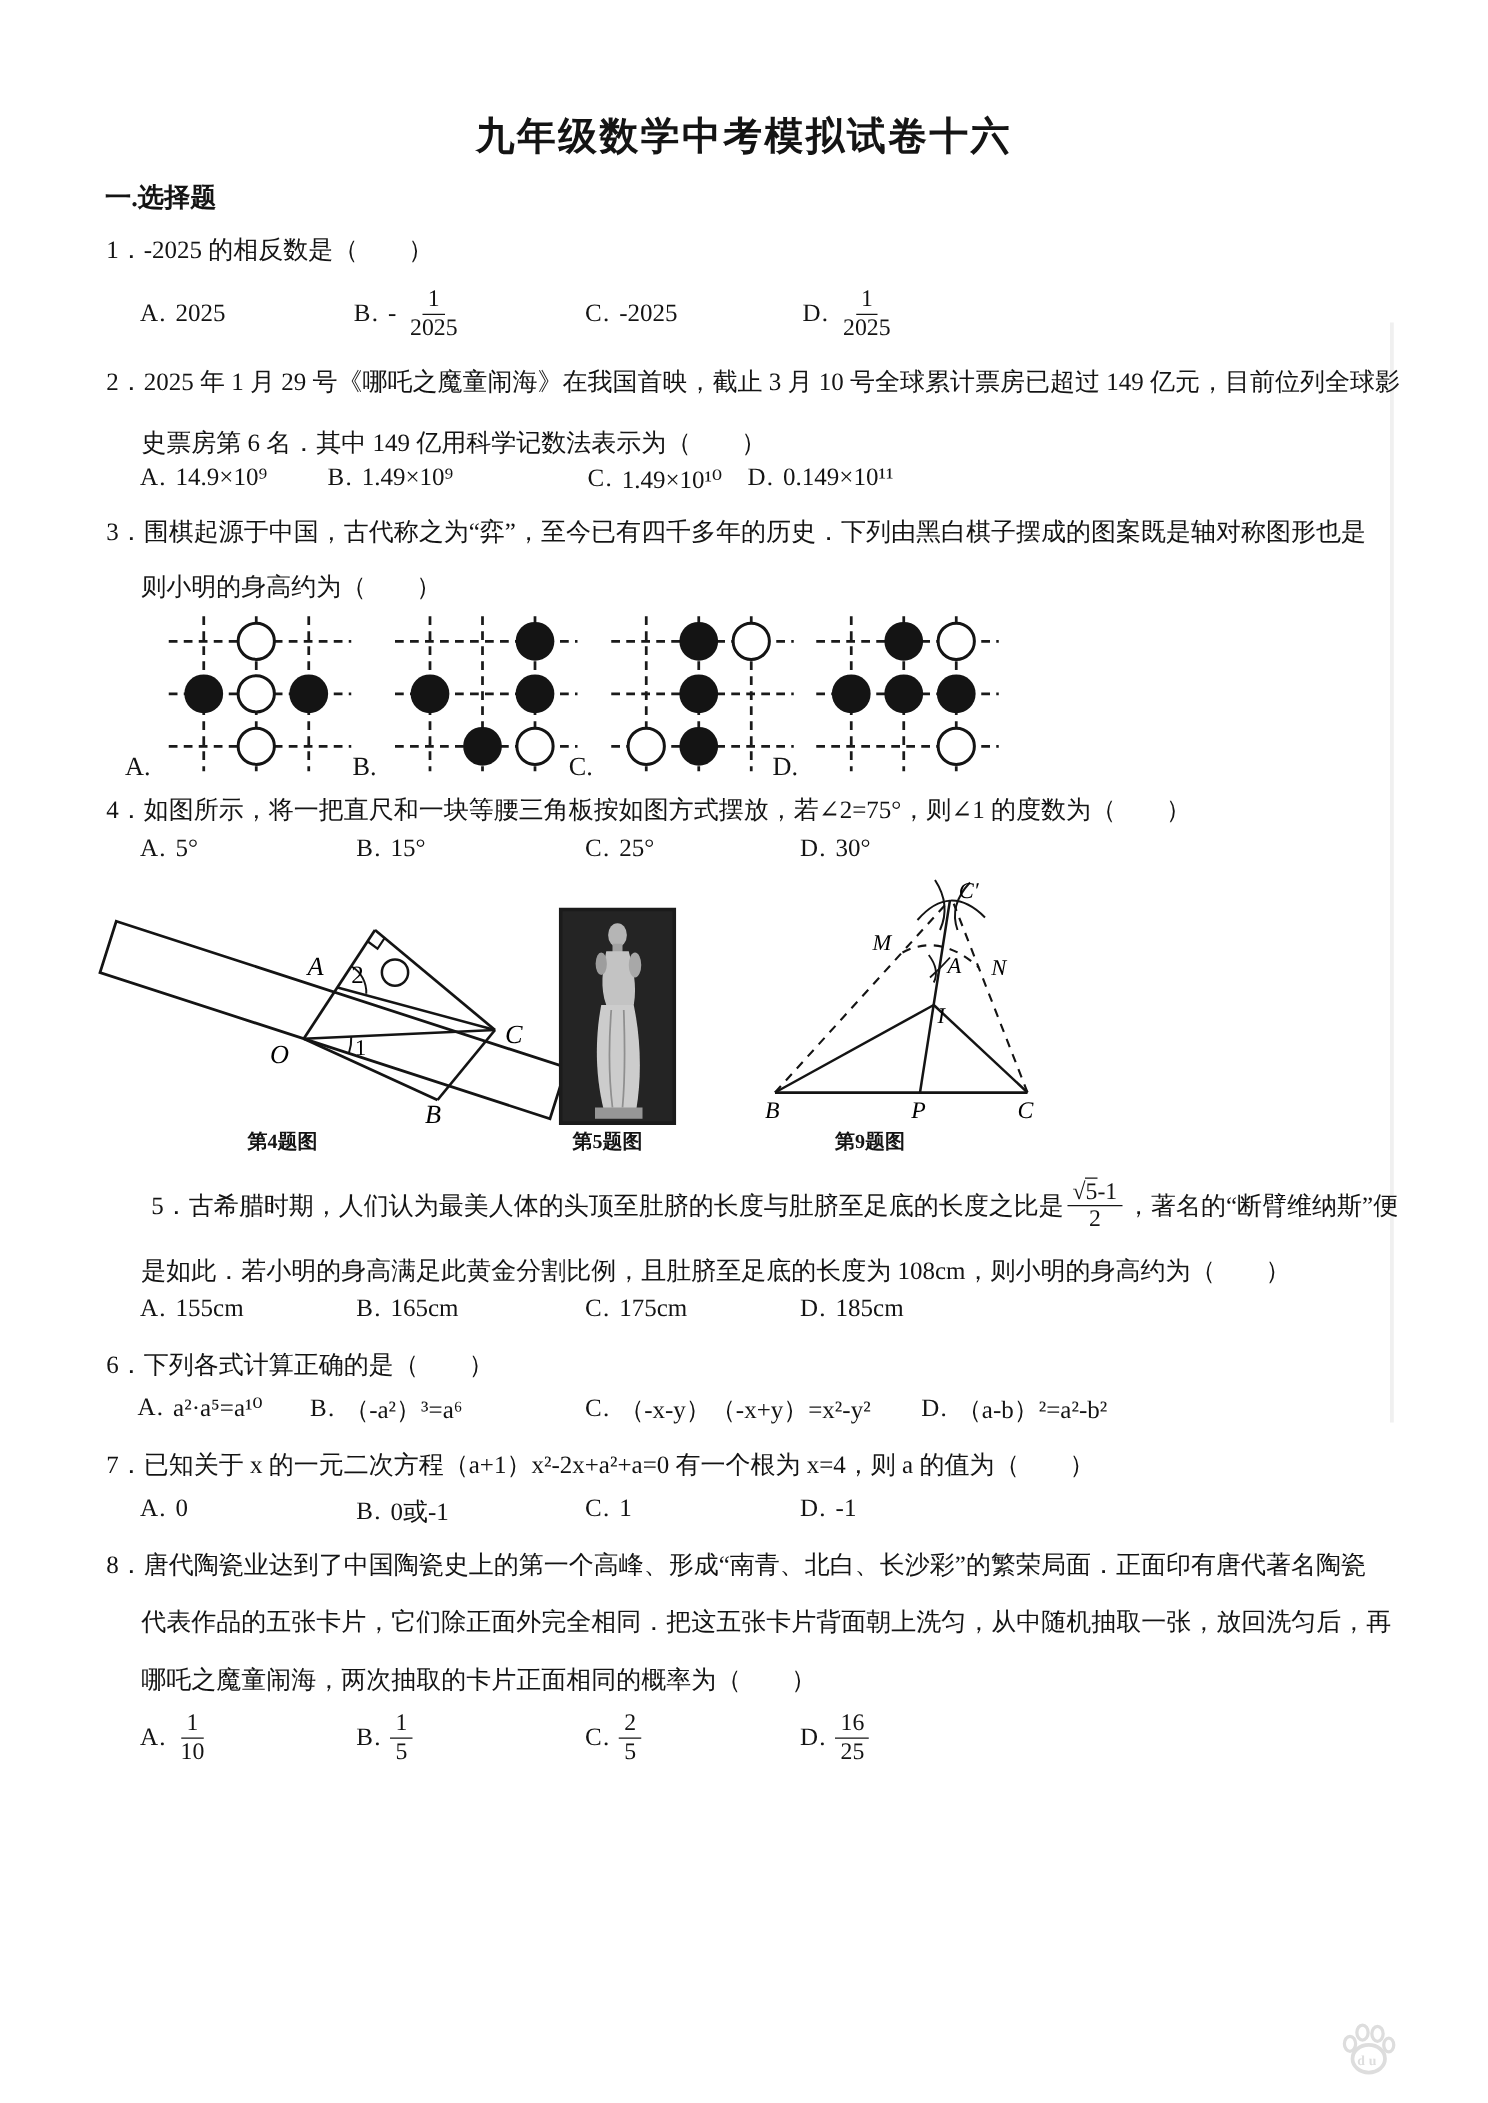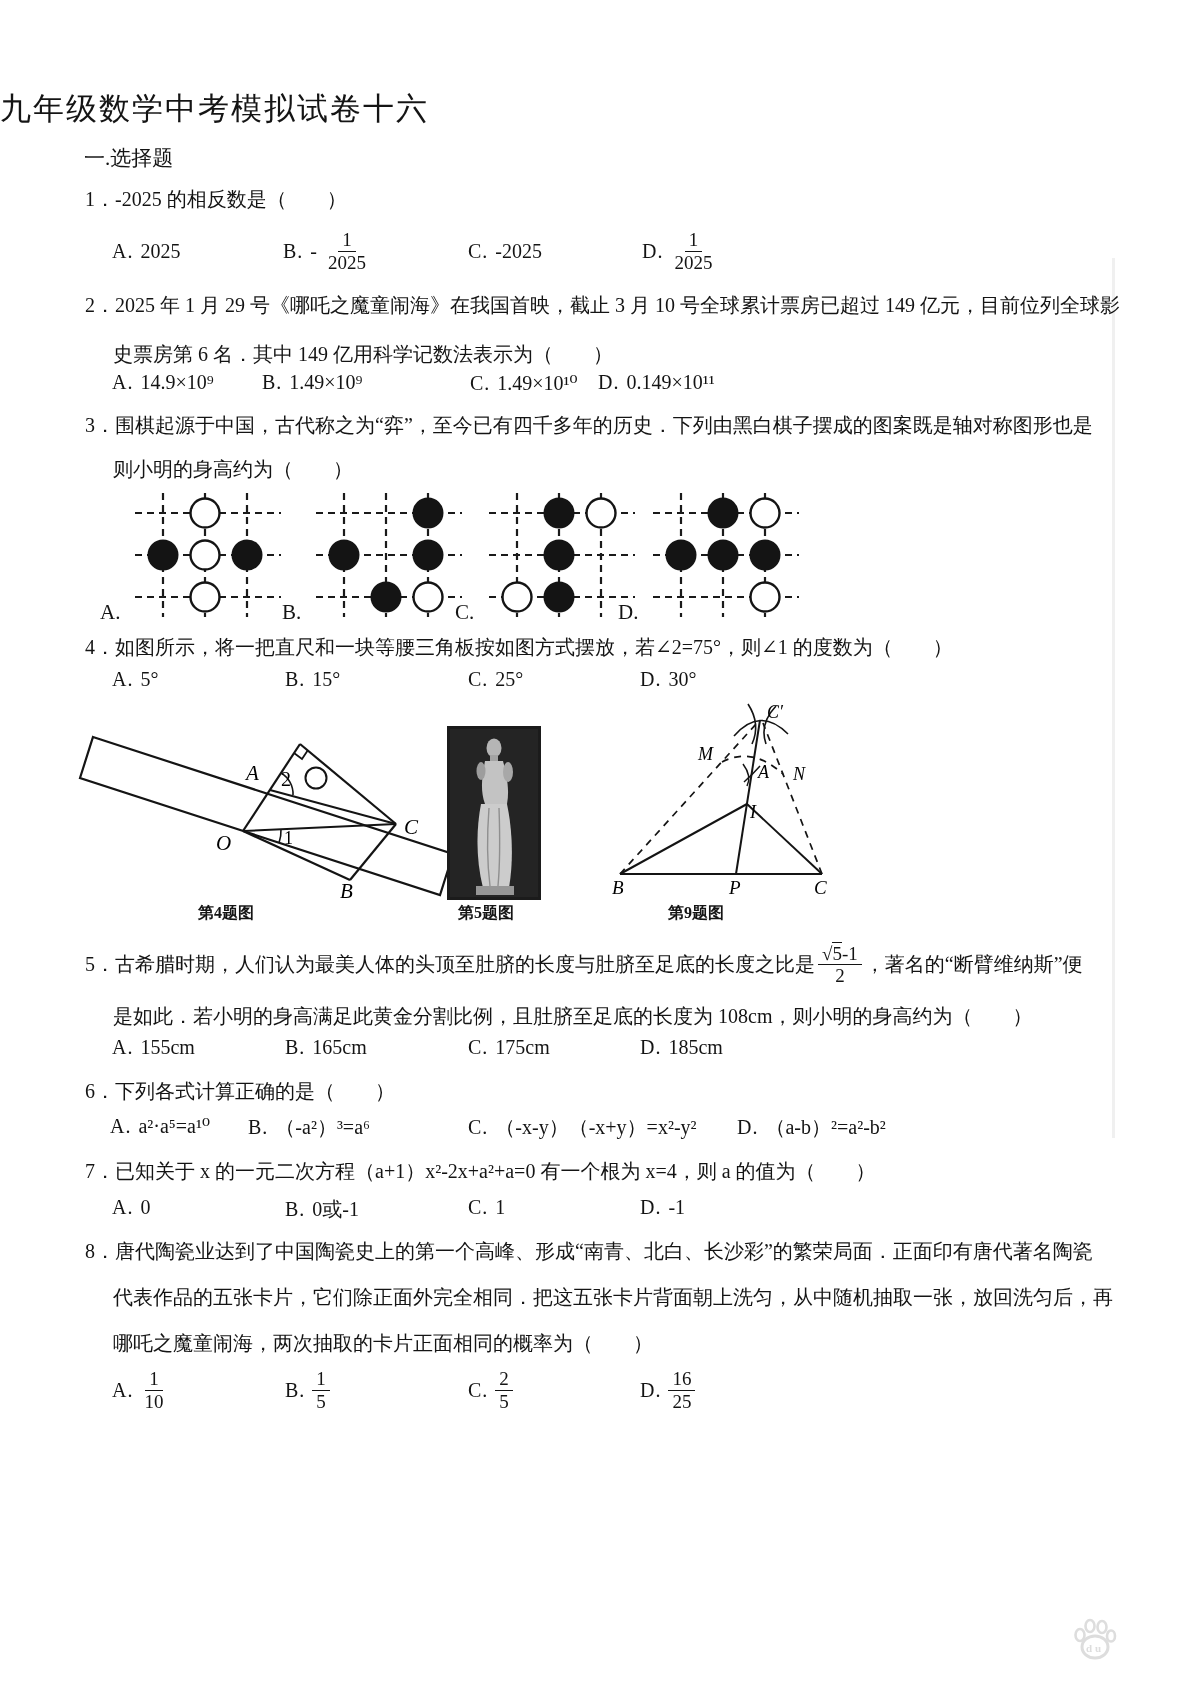--- a/index.html
+++ b/index.html
@@ -1,30 +1,30 @@
 <!DOCTYPE html>
 <html><head>
 <meta charset="utf-8">
 <style>
   html,body{margin:0;padding:0;background:#ffffff;}
   .page{
     position:relative;width:1190px;height:1682px;background:#ffffff;
     font-family:"Liberation Serif","DejaVu Serif",serif;color:#141414;overflow:hidden;
   }
   .abs{position:absolute;white-space:nowrap;}
-  .title{left:0;top:88px;width:100%;font-size:31px;font-weight:normal;letter-spacing:2px;margin:0;}
-  .sec{left:84px;top:144px;font-size:21px;font-weight:normal;}
+  .title{left:0;top:88px;width:100%;text-align:center;font-size:31px;font-weight:bold;letter-spacing:2px;margin:0;}
+  .sec{left:84px;top:144px;font-size:21px;font-weight:bold;}
   .stem{font-size:20px;}
   .opt{display:flex;align-items:center;gap:7px;font-size:20px;}
   .opt .lab{letter-spacing:1px;}
   .frac{display:inline-flex;flex-direction:column;align-items:center;line-height:1.12;font-size:19px;}
   .frac .num{border-bottom:1.6px solid #141414;padding:0 4px;display:inline-flex;align-items:flex-end;}
   .frac .den{padding:0 4px;}
   .radicand{border-top:1.6px solid #141414;}
-  .flexline{display:flex;align-items:center;gap:3px;}
+  .flexline{display:flex;align-items:center;gap:3px;margin-left:36px;}
   .goBox{position:absolute;display:flex;align-items:flex-end;gap:9px;}
   .goBox .dlabel{font-size:21px;margin-bottom:2px;}
   .caption{position:absolute;font-size:16px;font-weight:bold;}
   .footer{position:absolute;left:0;top:1432px;width:100%;text-align:center;font-size:17px;font-weight:600;letter-spacing:1px;}
   .watermark{position:absolute;top:1598px;right:72px;display:flex;align-items:center;gap:8px;
     color:#dddddd;font-size:38px;font-weight:bold;letter-spacing:3px;
     font-family:"Liberation Sans","DejaVu Sans",sans-serif;margin-top:20px;}
   .scanline{position:absolute;left:1112px;top:258px;width:3px;height:880px;background:#f0f0f0;}
   svg text{font-family:"Liberation Serif","DejaVu Serif",serif;}
 </style>

